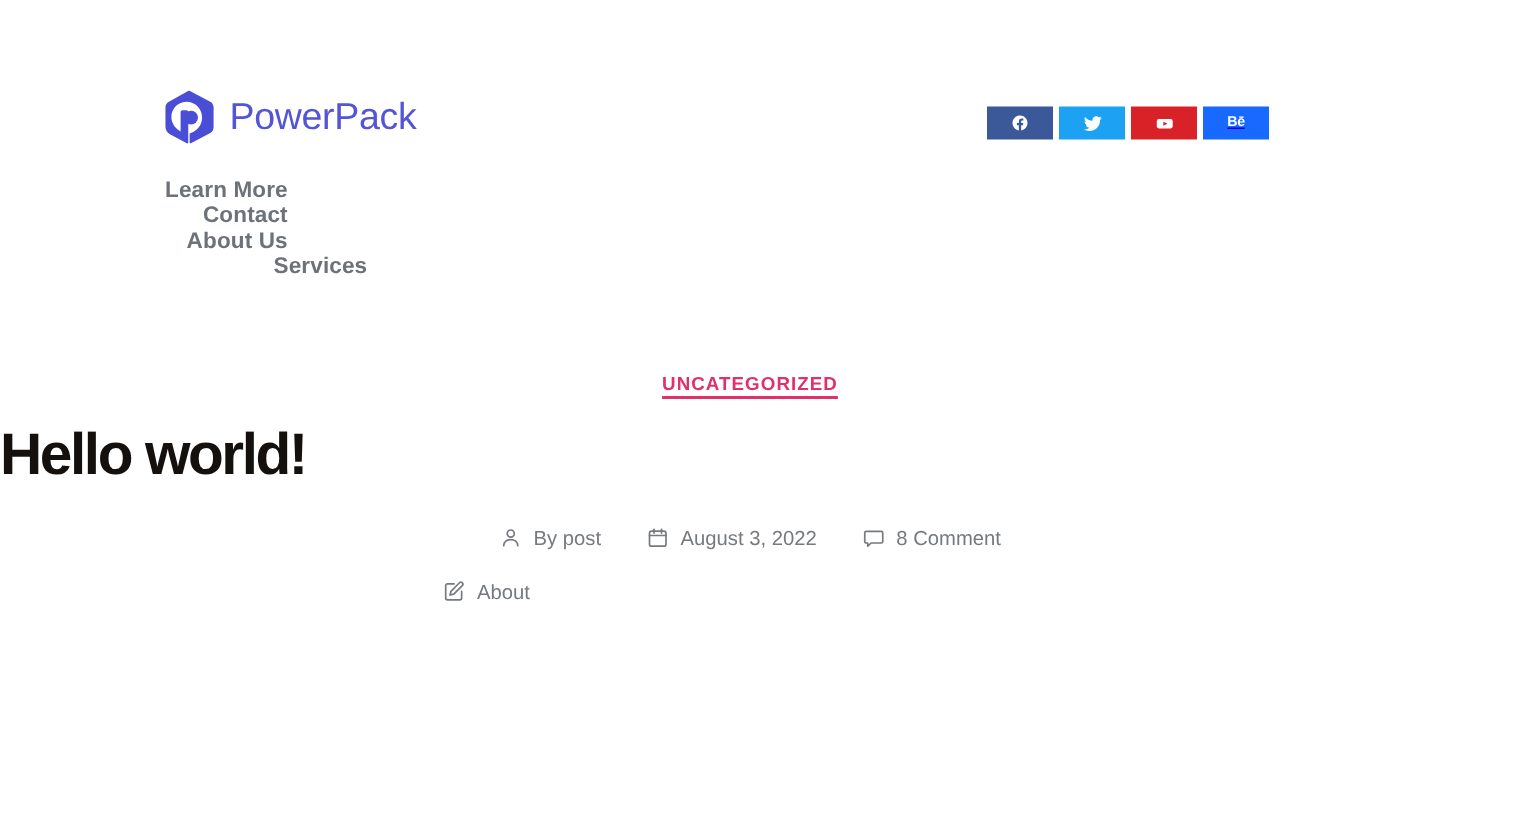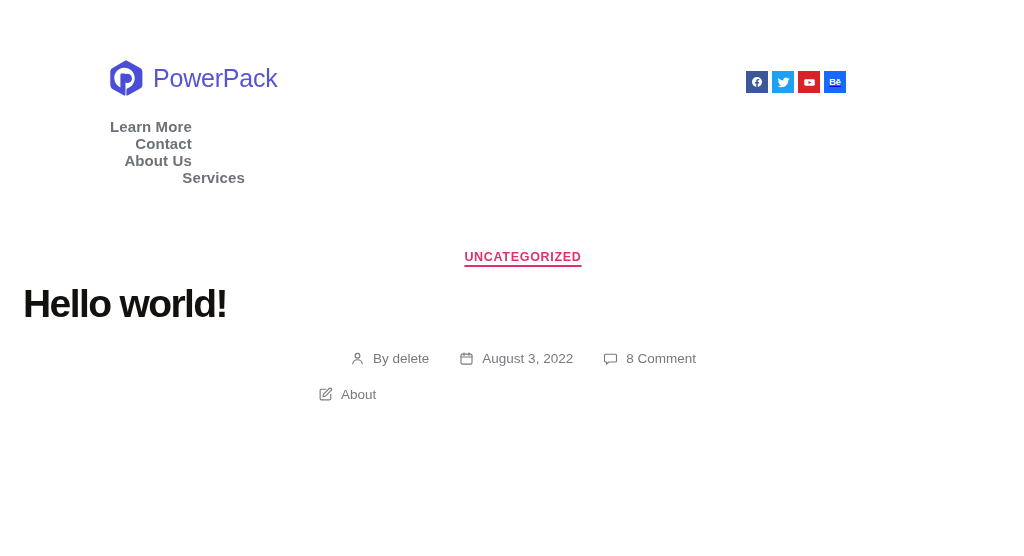--- a/index.html
+++ b/index.html
@@ -89,21 +89,21 @@
     display: block;
     line-height: 1.2;
   }
   .social-row {
     margin-top: 13px;
     display: flex;
     gap: 4px;
     justify-content: flex-end;
   }
   .social-btn {
-    width: 22px;
+    width: 44px;
     height: 22px;
     display: flex;
     align-items: center;
     justify-content: center;
     border: 0;
     padding: 0;
     cursor: pointer;
   }
   .social-btn svg { display: block; }
   .sb-facebook { background: #3b5998; }
@@ -118,21 +118,20 @@
     line-height: 1;
     letter-spacing: -0.3px;
   }
 
   
   .article {
     position: absolute;
     top: 248px;
     left: 0;
     width: 1000px;
-    margin-left: 23px;
   }
 
   .entry-categories {
     text-align: center;
     line-height: 1;
   }
   .cat-link {
     font-size: 12.5px;
     font-weight: 700;
     letter-spacing: 0.7px;
@@ -263,21 +262,21 @@
 
     <div class="entry-meta">
 
       <span class="meta-item">
         <span>
           <svg width="15" height="15" viewBox="0 0 24 24" fill="none" stroke="#767a7e" stroke-width="1.8" stroke-linecap="round" stroke-linejoin="round" aria-hidden="true">
             <circle cx="12" cy="7.5" r="3.8"></circle>
             <path d="M4.5 20.5c0-4 3.4-6.6 7.5-6.6s7.5 2.6 7.5 6.6"></path>
           </svg>
         </span>
-        <span>By delete</span>
+        <span>By post</span>
       </span>
 
       <span class="meta-item">
         <span>
           <svg width="15" height="15" viewBox="0 0 24 24" fill="none" stroke="#767a7e" stroke-width="1.8" stroke-linecap="round" stroke-linejoin="round" aria-hidden="true">
             <rect x="3.2" y="5" width="17.6" height="16" rx="2.2"></rect>
             <path d="M3.2 9.6h17.6"></path>
             <path d="M8 3v4"></path>
             <path d="M16 3v4"></path>
           </svg>

